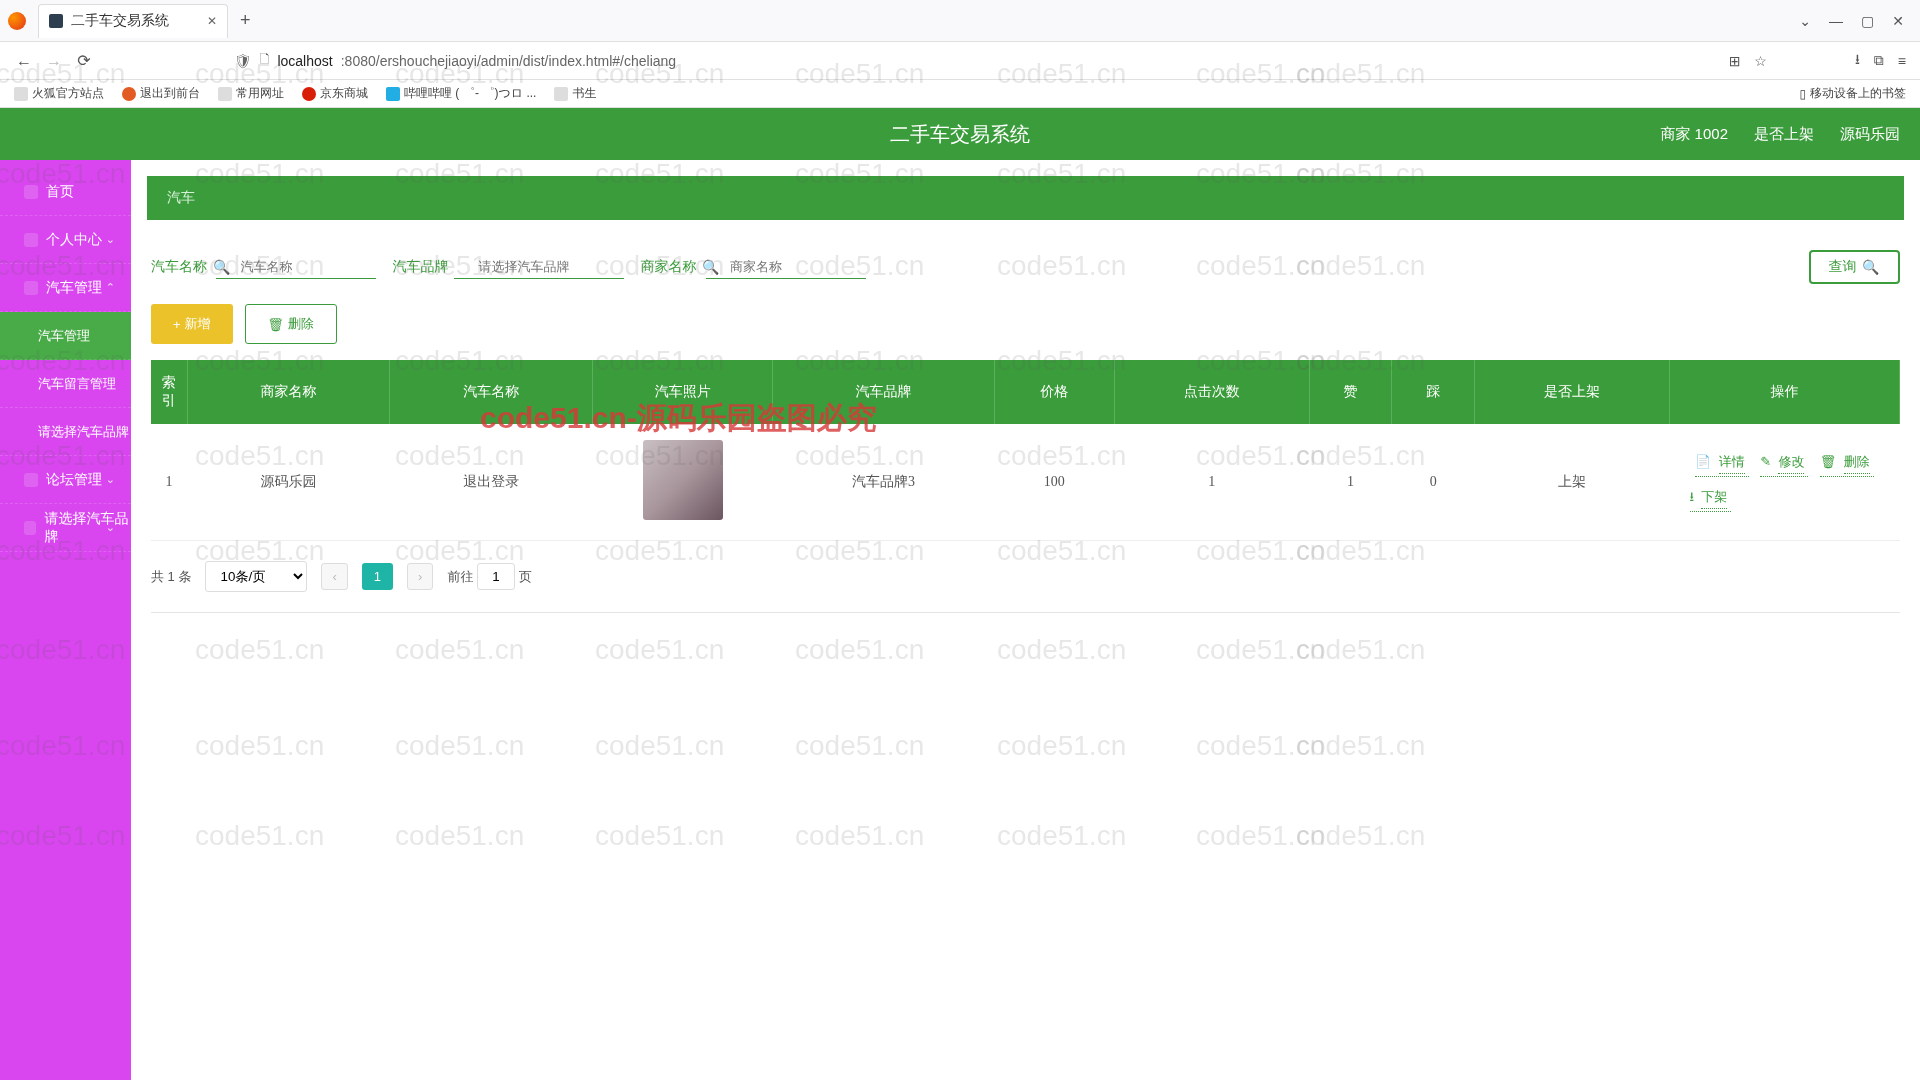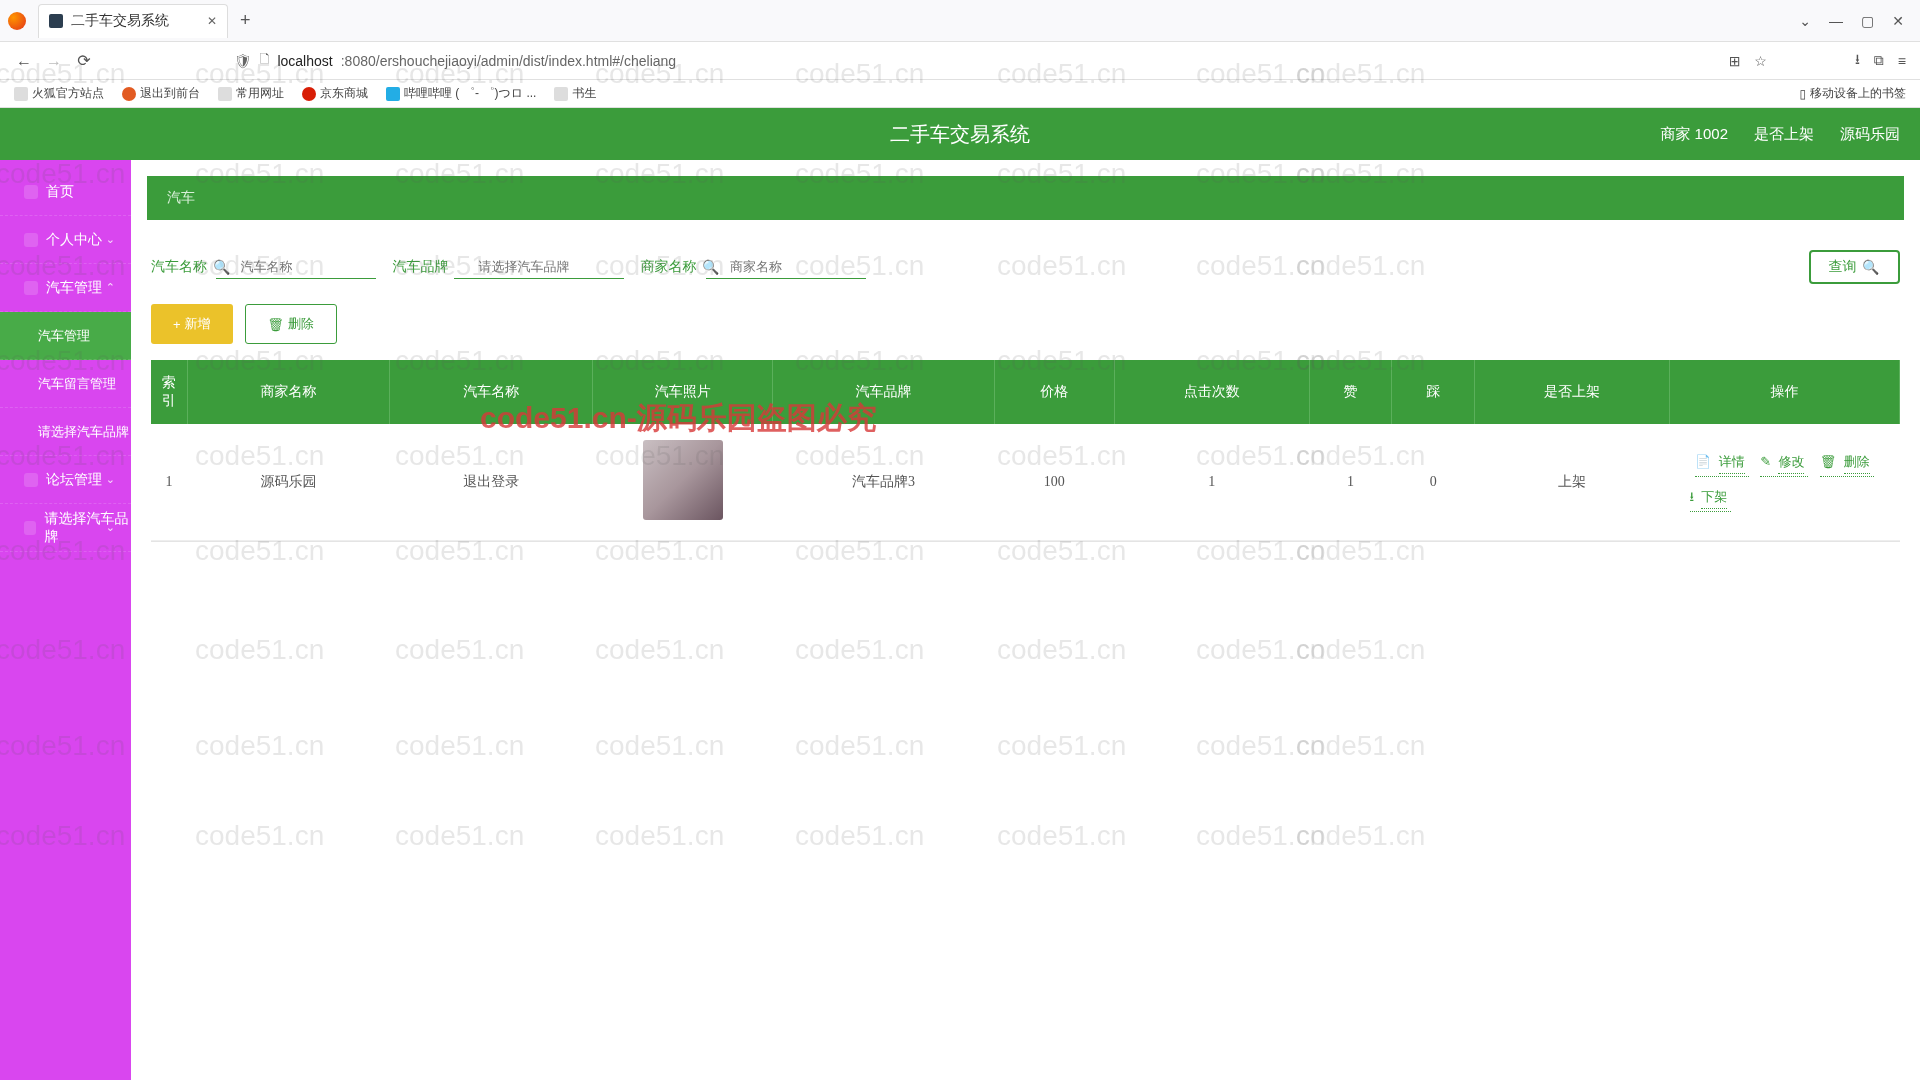--- a/index.html
+++ b/index.html
@@ -261,20 +261,32 @@
               <span>🗑 <span>删除</span></span>
             </div>
             <div style="margin-top:10px;text-align:left;padding-left:6px">
               <span>⭳ <span>下架</span></span>
             </div>
           </td>
         </tr>
       </tbody>
     </table>
 
+    <div class="pager">
+      <span>共 1 条</span>
+      <select><option>10条/页</option></select>
+      <span class="pg-btn">‹</span>
+      <span class="pg-cur">1</span>
+      <span class="pg-btn">›</span>
+      <span class="jump">
+        <span>前往</span>
+        <input value="1" style="">
+        <span>页</span>
+      </span>
+    </div>
     <div class="sep-line"></div>
   </div>
 </div>
 
 <div id="wm-container">
     <div class="watermark" style="top: 58px; left: -4px;">code51.cn</div>
     <div class="watermark" style="top: 58px; left: 195px;">code51.cn</div>
     <div class="watermark" style="top: 58px; left: 395px;">code51.cn</div>
     <div class="watermark" style="top: 58px; left: 595px;">code51.cn</div>
     <div class="watermark" style="top: 58px; left: 795px;">code51.cn</div>

